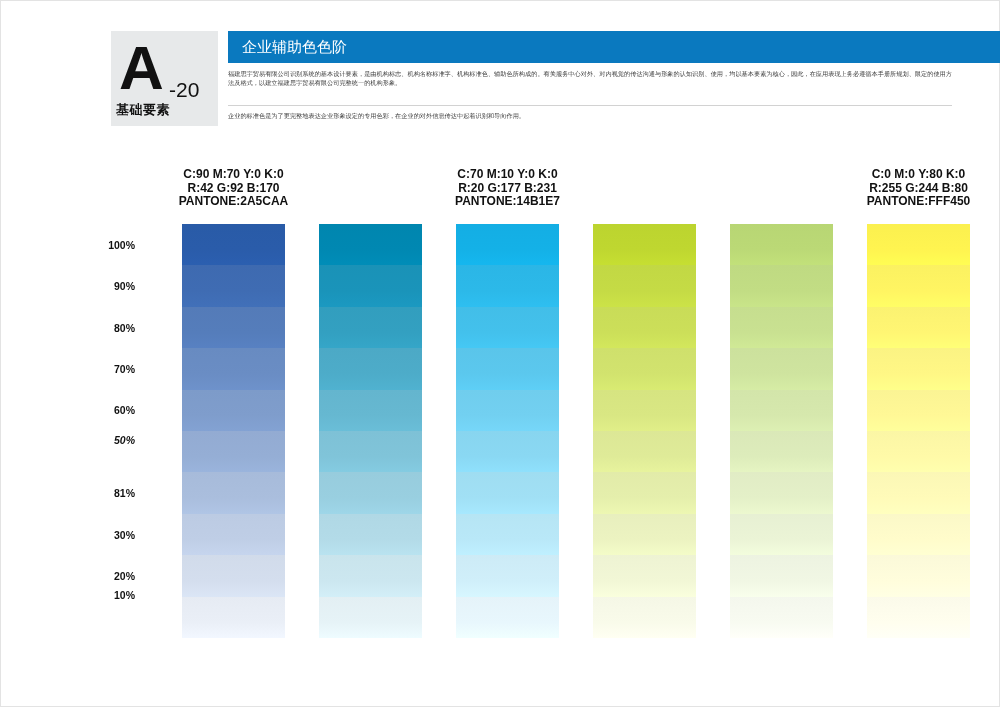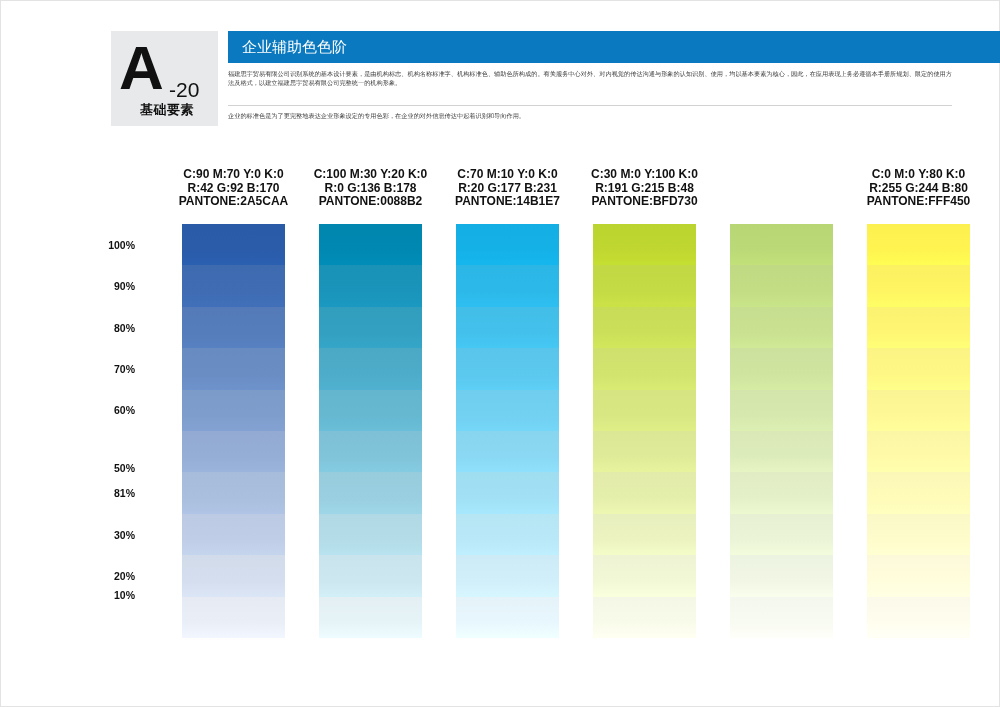--- a/index.html
+++ b/index.html
@@ -63,21 +63,20 @@
   #logo-sub {
     position: absolute;
     left: 5px;
     top: 72px;
     font-family: "DejaVu Sans", sans-serif;
     font-size: 13px;
     font-weight: bold;
     color: #111111;
     line-height: 14px;
     letter-spacing: 0.5px;
-    margin-left: 24px;
   }
 
   #title-bar {
     position: absolute;
     left: 117px;
     top: 0;
     width: 819px;
     height: 32px;
     background: #0a79bf;
   }
@@ -188,21 +187,21 @@
     <div id="intro-note">企业的标准色是为了更完整地表达企业形象设定的专用色彩，在企业的对外信息传达中起着识别和导向作用。</div>
 
   </div>
 
   <div id="chart">
       <div class="pct-label" style="top: 237.7px;">100%</div>
       <div class="pct-label" style="top: 279.1px;">90%</div>
       <div class="pct-label" style="top: 320.5px;">80%</div>
       <div class="pct-label" style="top: 361.9px;">70%</div>
       <div class="pct-label" style="top: 403.3px;">60%</div>
-      <div class="pct-label" style="top: 461px;">50%</div>
+      <div class="pct-label" style="top: 433px; font-style: italic;">50%</div>
       <div class="pct-label" style="top: 486.1px;">81%</div>
       <div class="pct-label" style="top: 527.5px;">30%</div>
       <div class="pct-label" style="top: 568.9px;">20%</div>
       <div class="pct-label" style="top: 588px;">10%</div>
       <div class="col-head" style="left: 147.5px;">
         <div>C:90 M:70 Y:0 K:0</div>
         <div>R:42 G:92 B:170</div>
         <div>PANTONE:2A5CAA</div>
       </div>
       <div class="col-strip" style="left: 181px;">
@@ -210,25 +209,20 @@
         <div class="swatch" title="PANTONE:2A5CAA 90%" style="background: linear-gradient(rgb(62, 106, 176) 0%, rgb(63, 108, 179) 62%, rgb(65, 112, 185) 100%);"></div>
         <div class="swatch" title="PANTONE:2A5CAA 80%" style="background: linear-gradient(rgb(84, 123, 184) 0%, rgb(85, 125, 187) 62%, rgb(88, 129, 194) 100%);"></div>
         <div class="swatch" title="PANTONE:2A5CAA 70%" style="background: linear-gradient(rgb(104, 139, 193) 0%, rgb(106, 141, 196) 62%, rgb(110, 146, 203) 100%);"></div>
         <div class="swatch" title="PANTONE:2A5CAA 60%" style="background: linear-gradient(rgb(125, 155, 201) 0%, rgb(127, 157, 204) 62%, rgb(131, 162, 211) 100%);"></div>
         <div class="swatch" title="PANTONE:2A5CAA 50%" style="background: linear-gradient(rgb(147, 171, 210) 0%, rgb(149, 174, 213) 62%, rgb(154, 180, 220) 100%);"></div>
         <div class="swatch" title="PANTONE:2A5CAA 40%" style="background: linear-gradient(rgb(167, 187, 218) 0%, rgb(170, 190, 221) 62%, rgb(176, 197, 229) 100%);"></div>
         <div class="swatch" title="PANTONE:2A5CAA 30%" style="background: linear-gradient(rgb(188, 203, 227) 0%, rgb(191, 206, 230) 62%, rgb(198, 213, 238) 100%);"></div>
         <div class="swatch" title="PANTONE:2A5CAA 20%" style="background: linear-gradient(rgb(209, 219, 234) 0%, rgb(212, 222, 238) 62%, rgb(219, 230, 246) 100%);"></div>
         <div class="swatch" title="PANTONE:2A5CAA 10%" style="background: linear-gradient(rgb(230, 235, 243) 0%, rgb(234, 239, 247) 62%, rgb(242, 247, 255) 100%);"></div>
       </div>
-      <div class="col-head" style="left: 284.5px;">
-        <div>C:100 M:30 Y:20 K:0</div>
-        <div>R:0 G:136 B:178</div>
-        <div>PANTONE:0088B2</div>
-      </div>
       <div class="col-strip" style="left: 318px;">
         <div class="swatch" title="PANTONE:0088B2 100%" style="background: linear-gradient(rgb(0, 134, 175) 0%, rgb(0, 136, 178) 62%, rgb(0, 141, 184) 100%);"></div>
         <div class="swatch" title="PANTONE:0088B2 90%" style="background: linear-gradient(rgb(26, 146, 183) 0%, rgb(26, 148, 186) 62%, rgb(27, 153, 193) 100%);"></div>
         <div class="swatch" title="PANTONE:0088B2 80%" style="background: linear-gradient(rgb(50, 158, 190) 0%, rgb(51, 160, 193) 62%, rgb(53, 166, 200) 100%);"></div>
         <div class="swatch" title="PANTONE:0088B2 70%" style="background: linear-gradient(rgb(76, 169, 198) 0%, rgb(77, 172, 201) 62%, rgb(80, 178, 208) 100%);"></div>
         <div class="swatch" title="PANTONE:0088B2 60%" style="background: linear-gradient(rgb(100, 181, 206) 0%, rgb(102, 184, 209) 62%, rgb(106, 190, 216) 100%);"></div>
         <div class="swatch" title="PANTONE:0088B2 50%" style="background: linear-gradient(rgb(126, 193, 214) 0%, rgb(128, 196, 217) 62%, rgb(132, 203, 225) 100%);"></div>
         <div class="swatch" title="PANTONE:0088B2 40%" style="background: linear-gradient(rgb(151, 204, 221) 0%, rgb(153, 207, 224) 62%, rgb(158, 214, 232) 100%);"></div>
         <div class="swatch" title="PANTONE:0088B2 30%" style="background: linear-gradient(rgb(176, 216, 229) 0%, rgb(179, 219, 232) 62%, rgb(185, 227, 240) 100%);"></div>
         <div class="swatch" title="PANTONE:0088B2 20%" style="background: linear-gradient(rgb(201, 228, 236) 0%, rgb(204, 231, 240) 62%, rgb(211, 239, 248) 100%);"></div>
@@ -244,25 +238,20 @@
         <div class="swatch" title="PANTONE:14B1E7 90%" style="background: linear-gradient(rgb(43, 182, 230) 0%, rgb(44, 185, 233) 62%, rgb(46, 191, 241) 100%);"></div>
         <div class="swatch" title="PANTONE:14B1E7 80%" style="background: linear-gradient(rgb(66, 190, 232) 0%, rgb(67, 193, 236) 62%, rgb(69, 200, 244) 100%);"></div>
         <div class="swatch" title="PANTONE:14B1E7 70%" style="background: linear-gradient(rgb(90, 197, 234) 0%, rgb(91, 200, 238) 62%, rgb(94, 207, 246) 100%);"></div>
         <div class="swatch" title="PANTONE:14B1E7 60%" style="background: linear-gradient(rgb(112, 205, 237) 0%, rgb(114, 208, 241) 62%, rgb(118, 215, 249) 100%);"></div>
         <div class="swatch" title="PANTONE:14B1E7 50%" style="background: linear-gradient(rgb(136, 213, 239) 0%, rgb(138, 216, 243) 62%, rgb(143, 224, 252) 100%);"></div>
         <div class="swatch" title="PANTONE:14B1E7 40%" style="background: linear-gradient(rgb(159, 221, 241) 0%, rgb(161, 224, 245) 62%, rgb(167, 232, 254) 100%);"></div>
         <div class="swatch" title="PANTONE:14B1E7 30%" style="background: linear-gradient(rgb(182, 229, 244) 0%, rgb(185, 232, 248) 62%, rgb(191, 240, 255) 100%);"></div>
         <div class="swatch" title="PANTONE:14B1E7 20%" style="background: linear-gradient(rgb(205, 235, 246) 0%, rgb(208, 239, 250) 62%, rgb(215, 247, 255) 100%);"></div>
         <div class="swatch" title="PANTONE:14B1E7 10%" style="background: linear-gradient(rgb(229, 243, 249) 0%, rgb(232, 247, 253) 62%, rgb(240, 255, 255) 100%);"></div>
       </div>
-      <div class="col-head" style="left: 558.5px;">
-        <div>C:30 M:0 Y:100 K:0</div>
-        <div>R:191 G:215 B:48</div>
-        <div>PANTONE:BFD730</div>
-      </div>
       <div class="col-strip" style="left: 592px;">
         <div class="swatch" title="PANTONE:BFD730 100%" style="background: linear-gradient(rgb(188, 212, 47) 0%, rgb(191, 215, 48) 62%, rgb(198, 223, 50) 100%);"></div>
         <div class="swatch" title="PANTONE:BFD730 90%" style="background: linear-gradient(rgb(194, 216, 68) 0%, rgb(197, 219, 69) 62%, rgb(204, 227, 71) 100%);"></div>
         <div class="swatch" title="PANTONE:BFD730 80%" style="background: linear-gradient(rgb(201, 220, 88) 0%, rgb(204, 223, 89) 62%, rgb(211, 231, 92) 100%);"></div>
         <div class="swatch" title="PANTONE:BFD730 70%" style="background: linear-gradient(rgb(207, 224, 108) 0%, rgb(210, 227, 110) 62%, rgb(217, 235, 114) 100%);"></div>
         <div class="swatch" title="PANTONE:BFD730 60%" style="background: linear-gradient(rgb(214, 228, 129) 0%, rgb(217, 231, 131) 62%, rgb(225, 239, 136) 100%);"></div>
         <div class="swatch" title="PANTONE:BFD730 50%" style="background: linear-gradient(rgb(220, 231, 150) 0%, rgb(223, 235, 152) 62%, rgb(231, 243, 157) 100%);"></div>
         <div class="swatch" title="PANTONE:BFD730 40%" style="background: linear-gradient(rgb(226, 235, 169) 0%, rgb(229, 239, 172) 62%, rgb(237, 247, 178) 100%);"></div>
         <div class="swatch" title="PANTONE:BFD730 30%" style="background: linear-gradient(rgb(232, 239, 190) 0%, rgb(236, 243, 193) 62%, rgb(244, 252, 200) 100%);"></div>
         <div class="swatch" title="PANTONE:BFD730 20%" style="background: linear-gradient(rgb(238, 243, 211) 0%, rgb(242, 247, 214) 62%, rgb(250, 255, 221) 100%);"></div>

